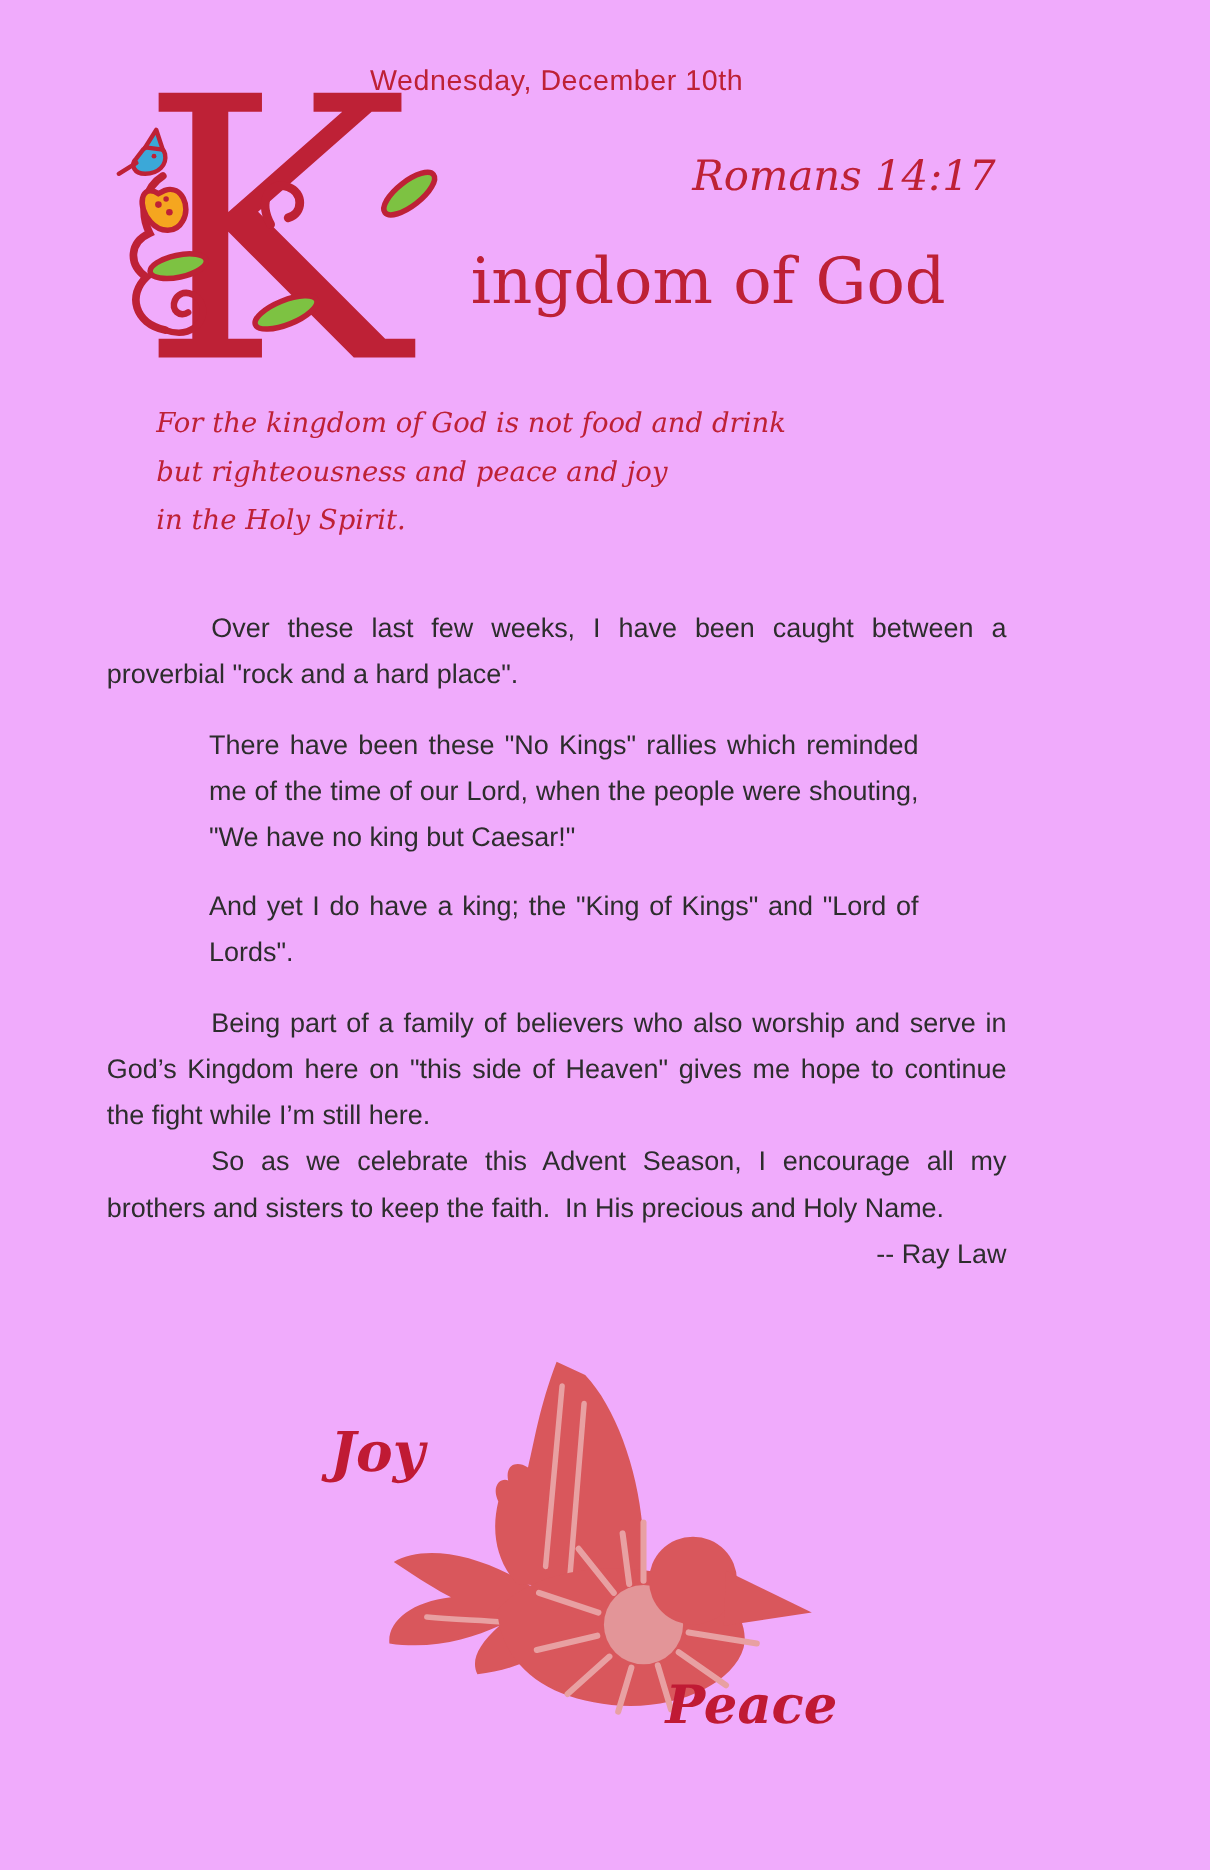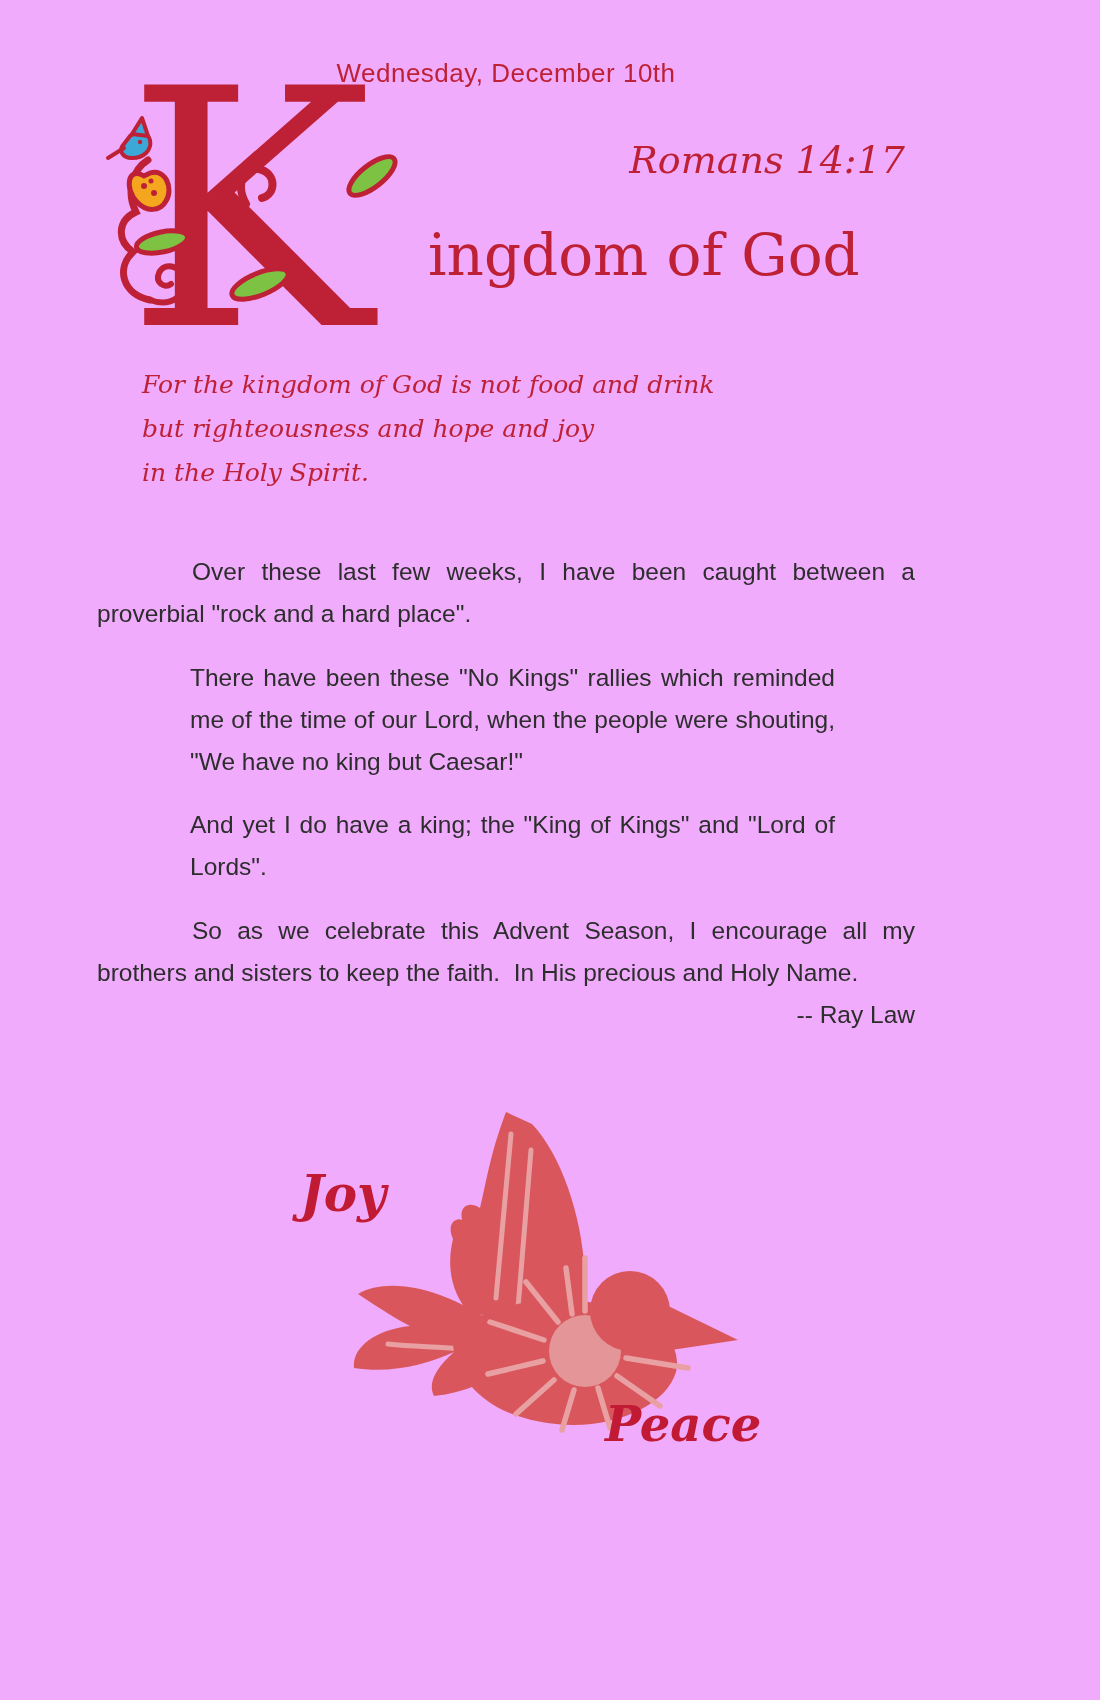--- a/index.html
+++ b/index.html
@@ -91,28 +91,29 @@
       </g>
     </svg>
 
     <div class="verse-ref">Romans 14:17</div>
 
     <div class="title-rest">ingdom of God</div>
   </div>
 
   <div class="quote">
     <div>For the kingdom of God is not food and drink</div>
-    <div>but righteousness and hope and joy</div>
+    <div>but righteousness and peace and joy</div>
     <div>in the Holy Spirit.</div>
   </div>
 
   <div class="body-col">
       <p class="para lead gap">Over these last few weeks, I have been caught between a proverbial "rock and a hard place".</p>
       <p class="para quote-block gap">There have been these "No Kings" rallies which reminded me of the time of our Lord, when the people were shouting, "We have no king but Caesar!"</p>
       <p class="para quote-block gap">And yet I do have a king; the "King of Kings" and "Lord of Lords".</p>
+      <p class="para lead">Being part of a family of believers who also worship and serve in God’s Kingdom here on "this side of Heaven" gives me hope to continue the fight while I’m still here.</p>
       <p class="para lead">So as we celebrate this Advent Season, I encourage all my brothers and sisters to keep the faith.  In His precious and Holy Name.</p>
     </div>
 
   <div class="attribution">-- Ray Law</div>
 
   <div class="bird-wrap">
 
     <svg class="bird-art" width="420" height="330" viewBox="0 0 420 330" aria-hidden="true">
 
       <path d="M190,238 C130,185 62,168 28,188 C52,204 68,214 80,220 C44,224 22,242 24,262 C62,268 98,258 124,246 C104,264 98,278 104,290 C146,286 178,264 198,248 Z" fill="#D9575C"></path>

